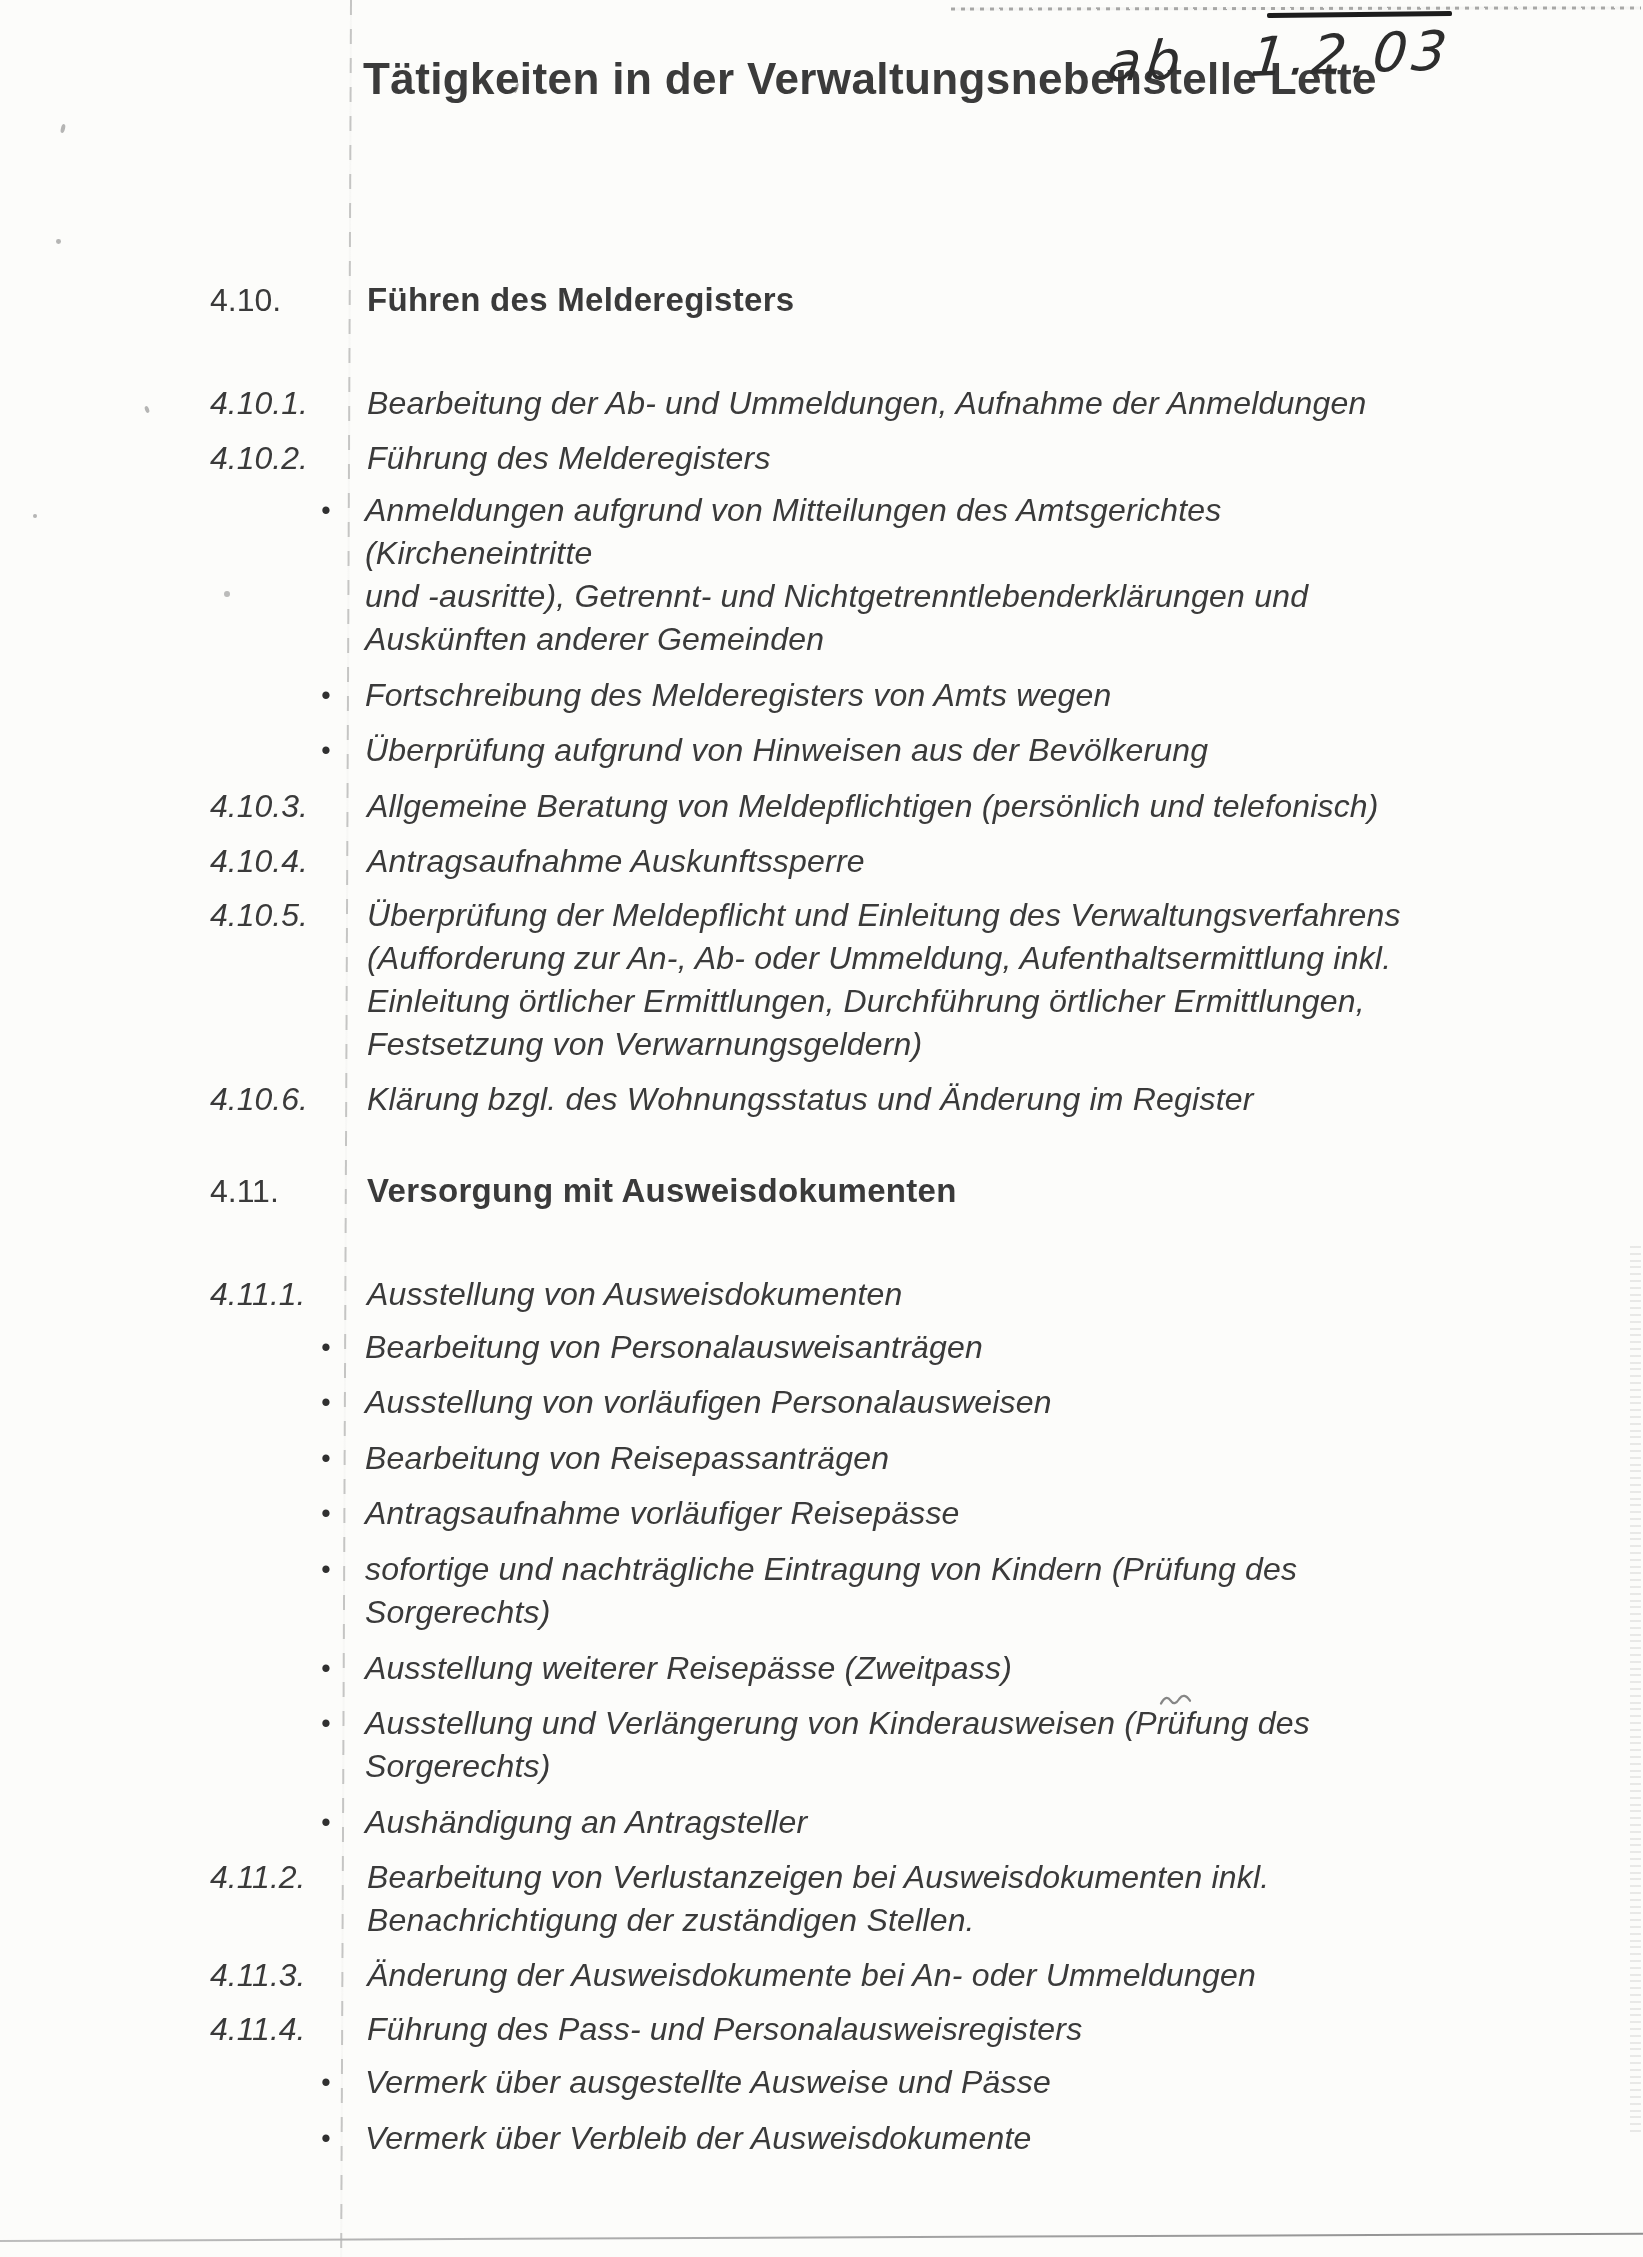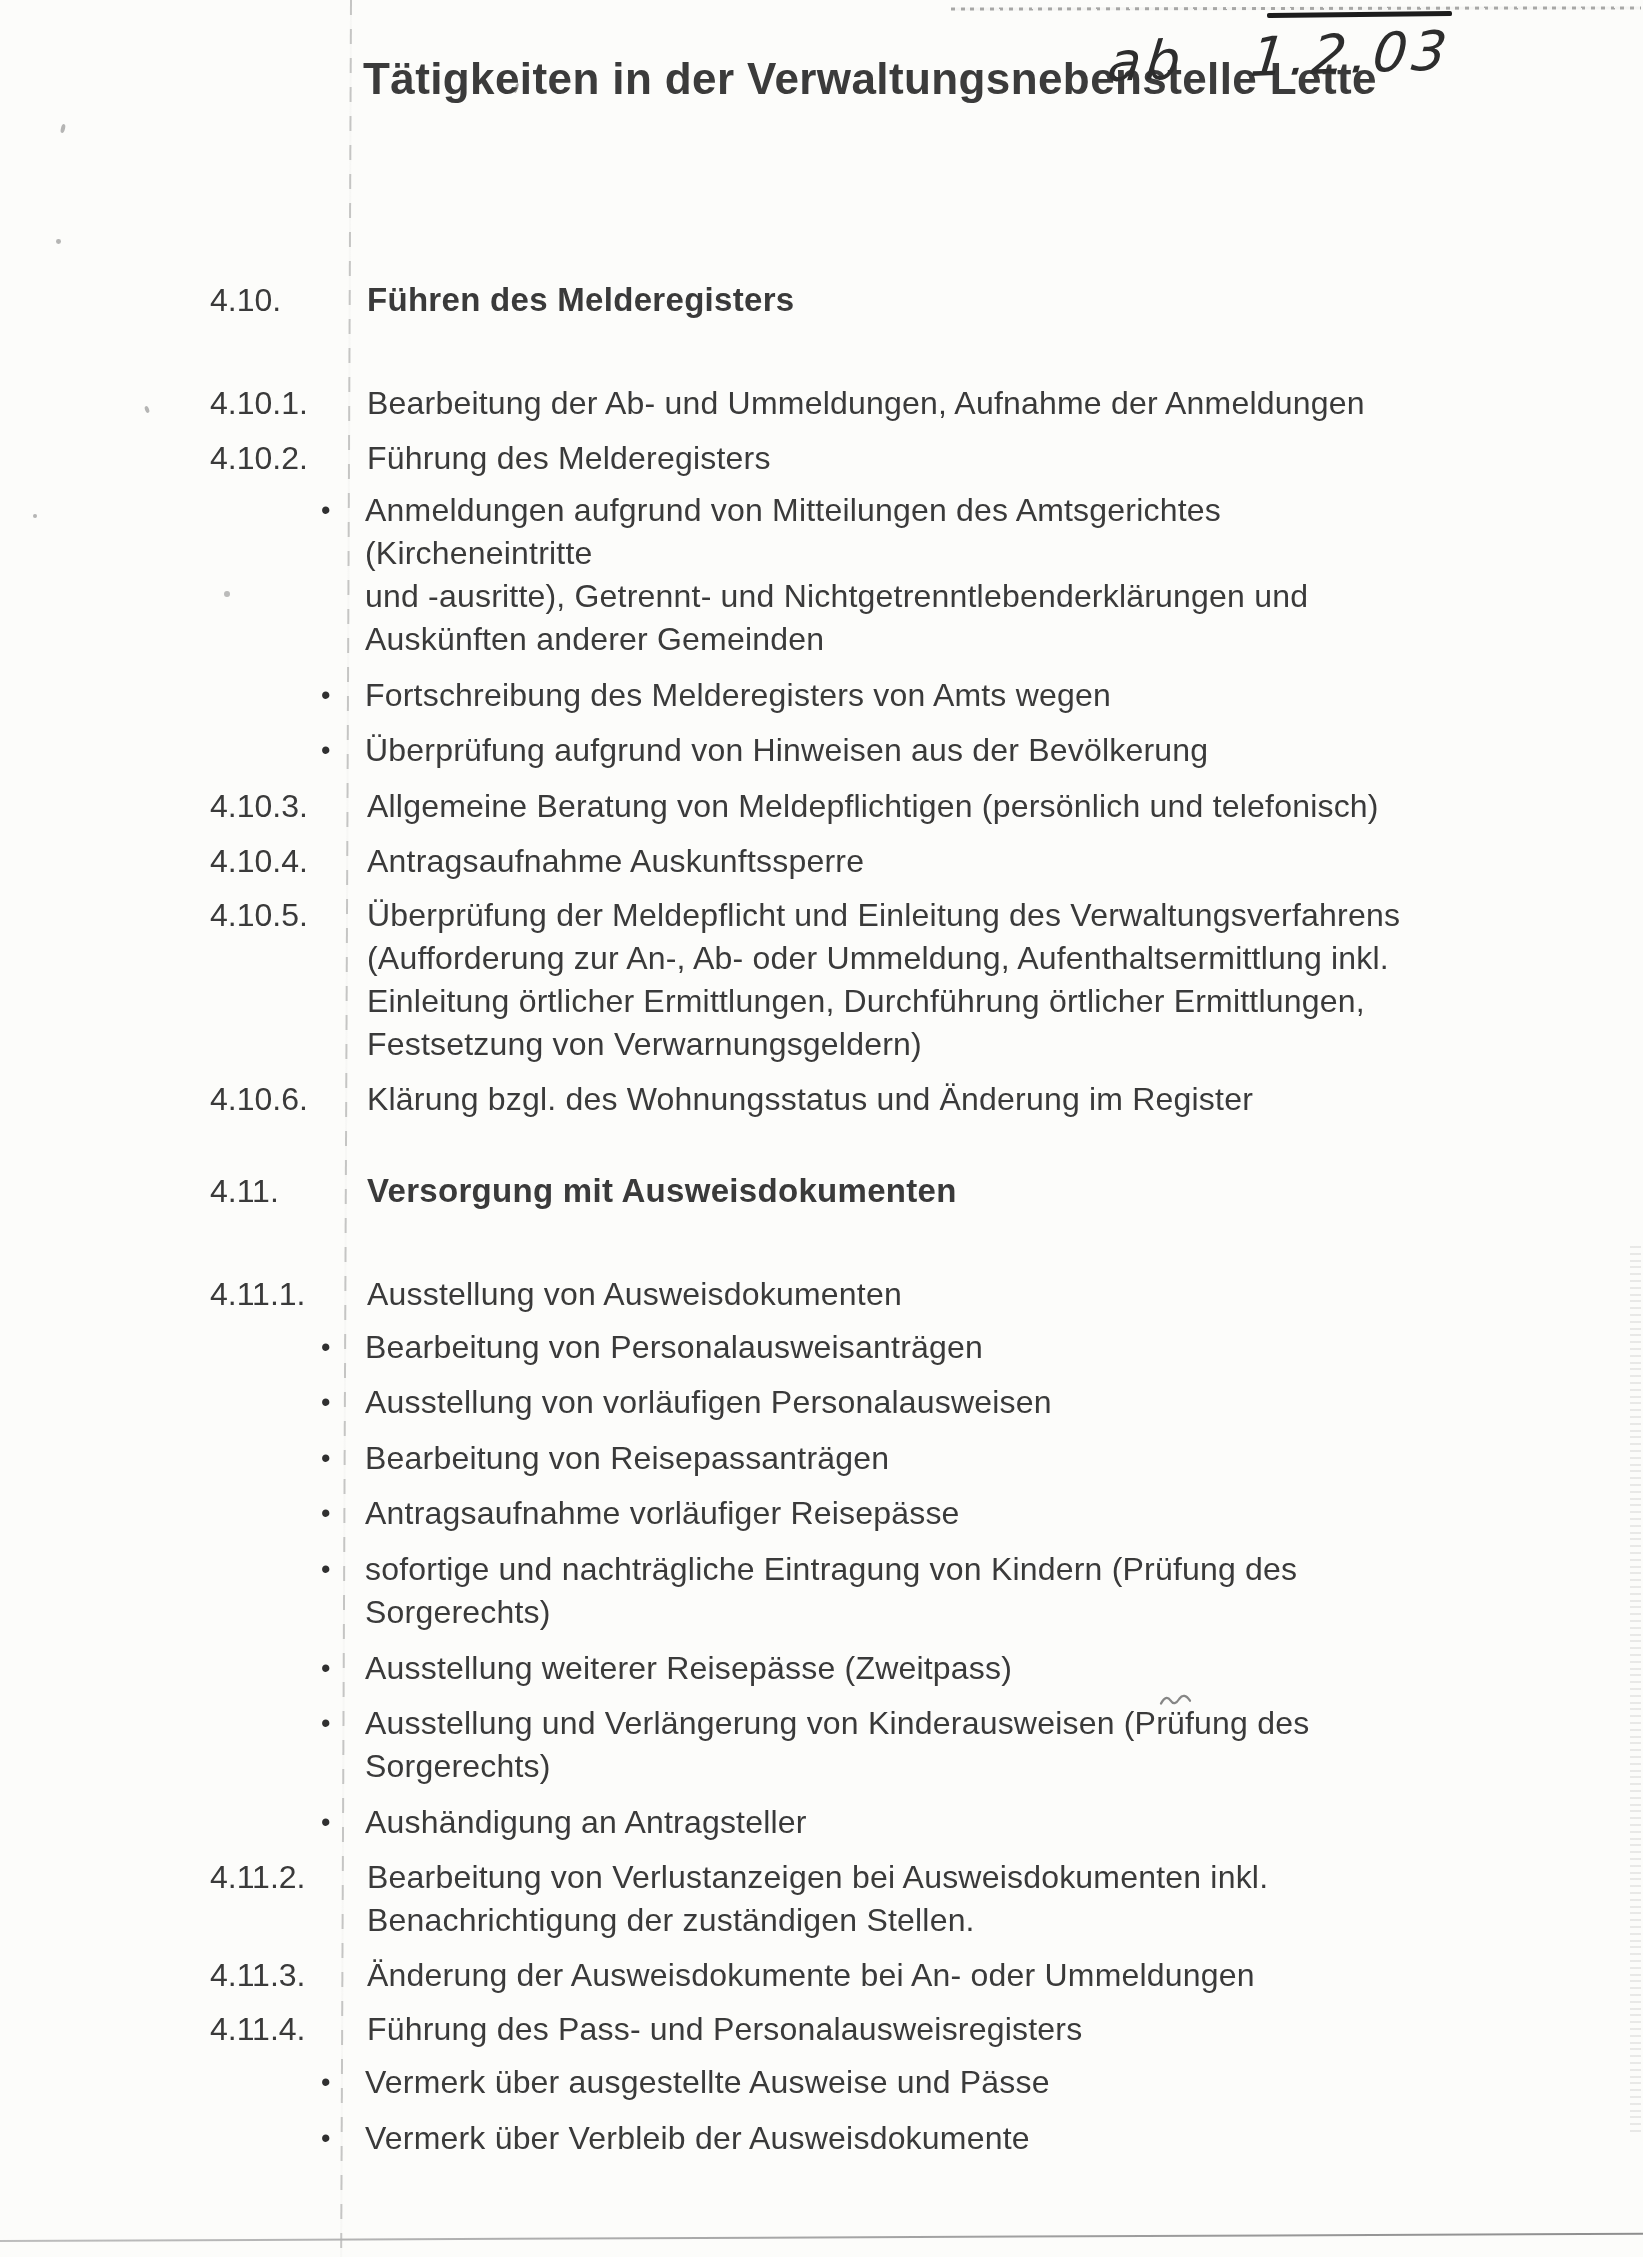--- a/index.html
+++ b/index.html
@@ -21,21 +21,21 @@
     font-family:"DejaVu Sans",sans-serif;
     letter-spacing:4.8px;word-spacing:44px;
     transform:rotate(-2deg) skewX(-8deg);
   }
   
   .main{position:absolute;left:0;top:253px;width:1643px;margin-top:25px;}
   .section + .section{margin-top:48px;}
   .section-row{display:flex;padding-left:210px;}
   .sec-num{width:157px;flex:none;font-size:32px;line-height:44px;}
   .sec-head{font-size:33px;font-weight:bold;line-height:44px;letter-spacing:0.3px;}
-  .items{margin-top:60px;}
+  .items{margin-top:60px;font-style:italic;}
   .item{margin-bottom:11.6px;}
   .item-row{display:flex;padding-left:210px;}
   .item-num{width:157px;flex:none;font-size:32px;line-height:43px;}
   .item-text{font-size:32px;line-height:43px;white-space:pre-line;max-width:1062px;letter-spacing:0.2px;}
   .bullets{margin-top:9.7px;margin-bottom:3.9px;}
   .bullet-row{display:flex;padding-left:321px;margin-bottom:12.6px;}
   .bullet-dot{width:44px;flex:none;font-size:27px;line-height:43px;color:#303030;}
   .bullet-text{font-size:32px;line-height:43px;white-space:pre-line;max-width:1062px;letter-spacing:0.2px;}
   
   .crease{

